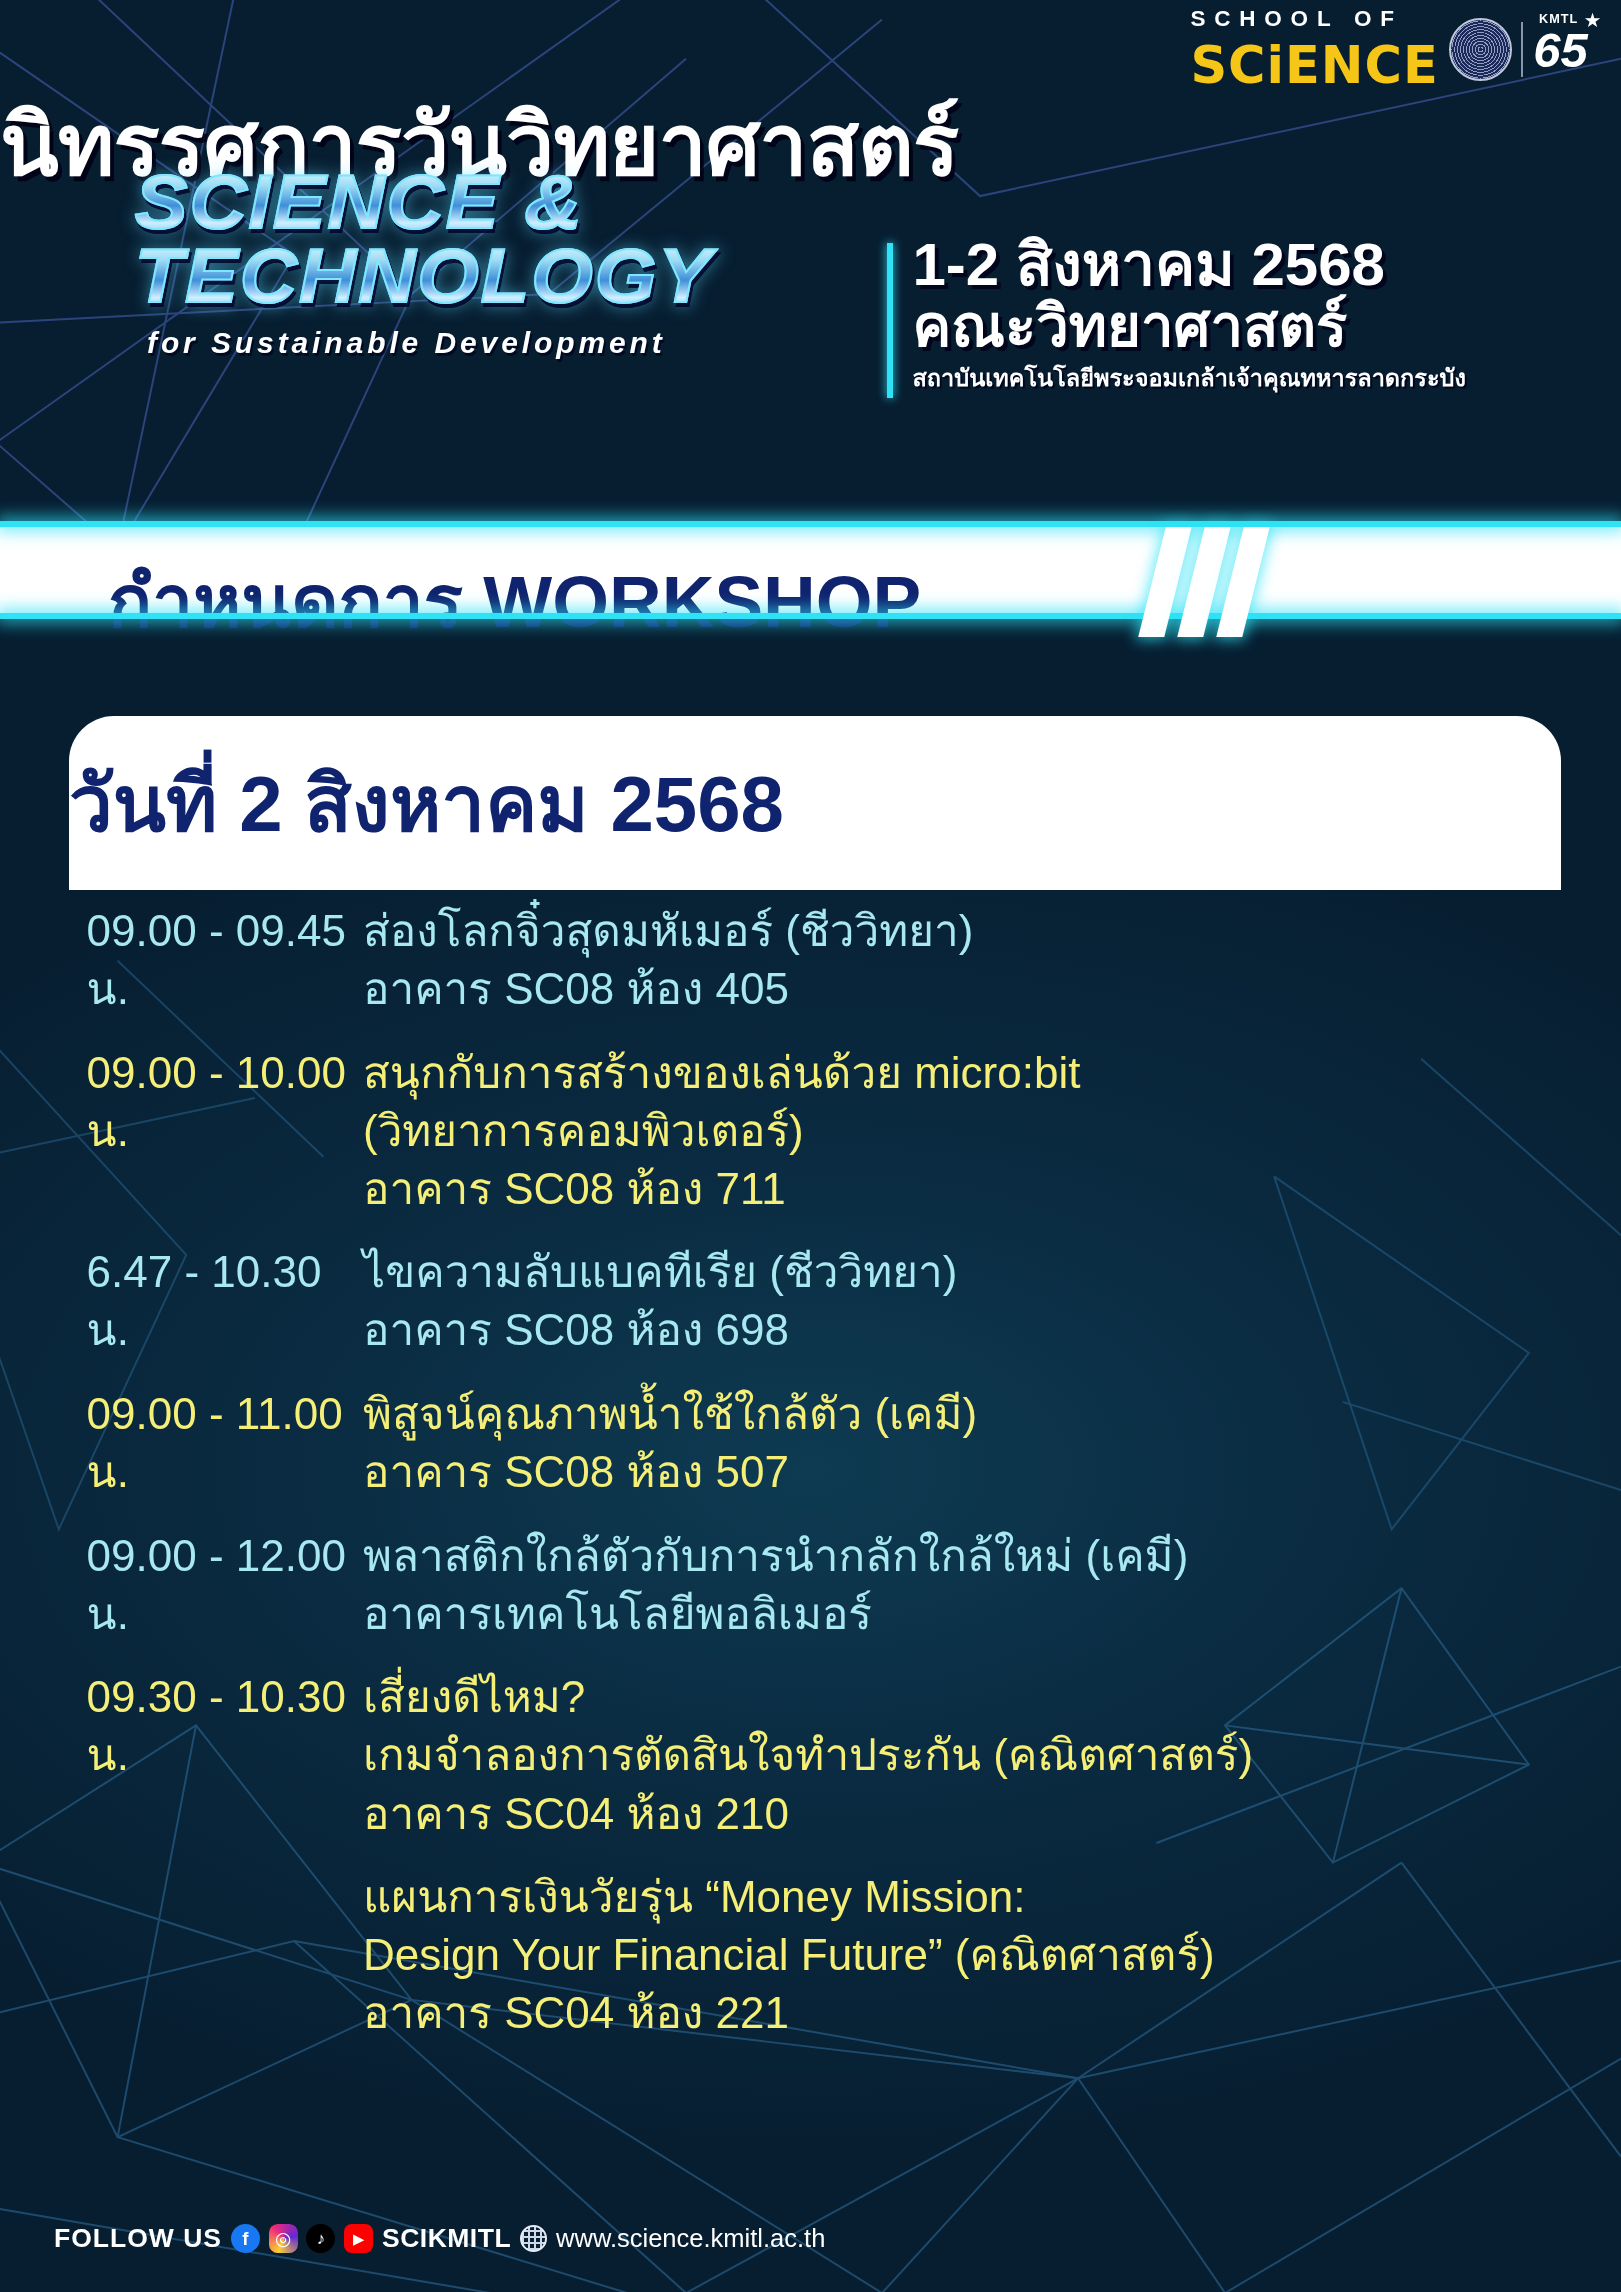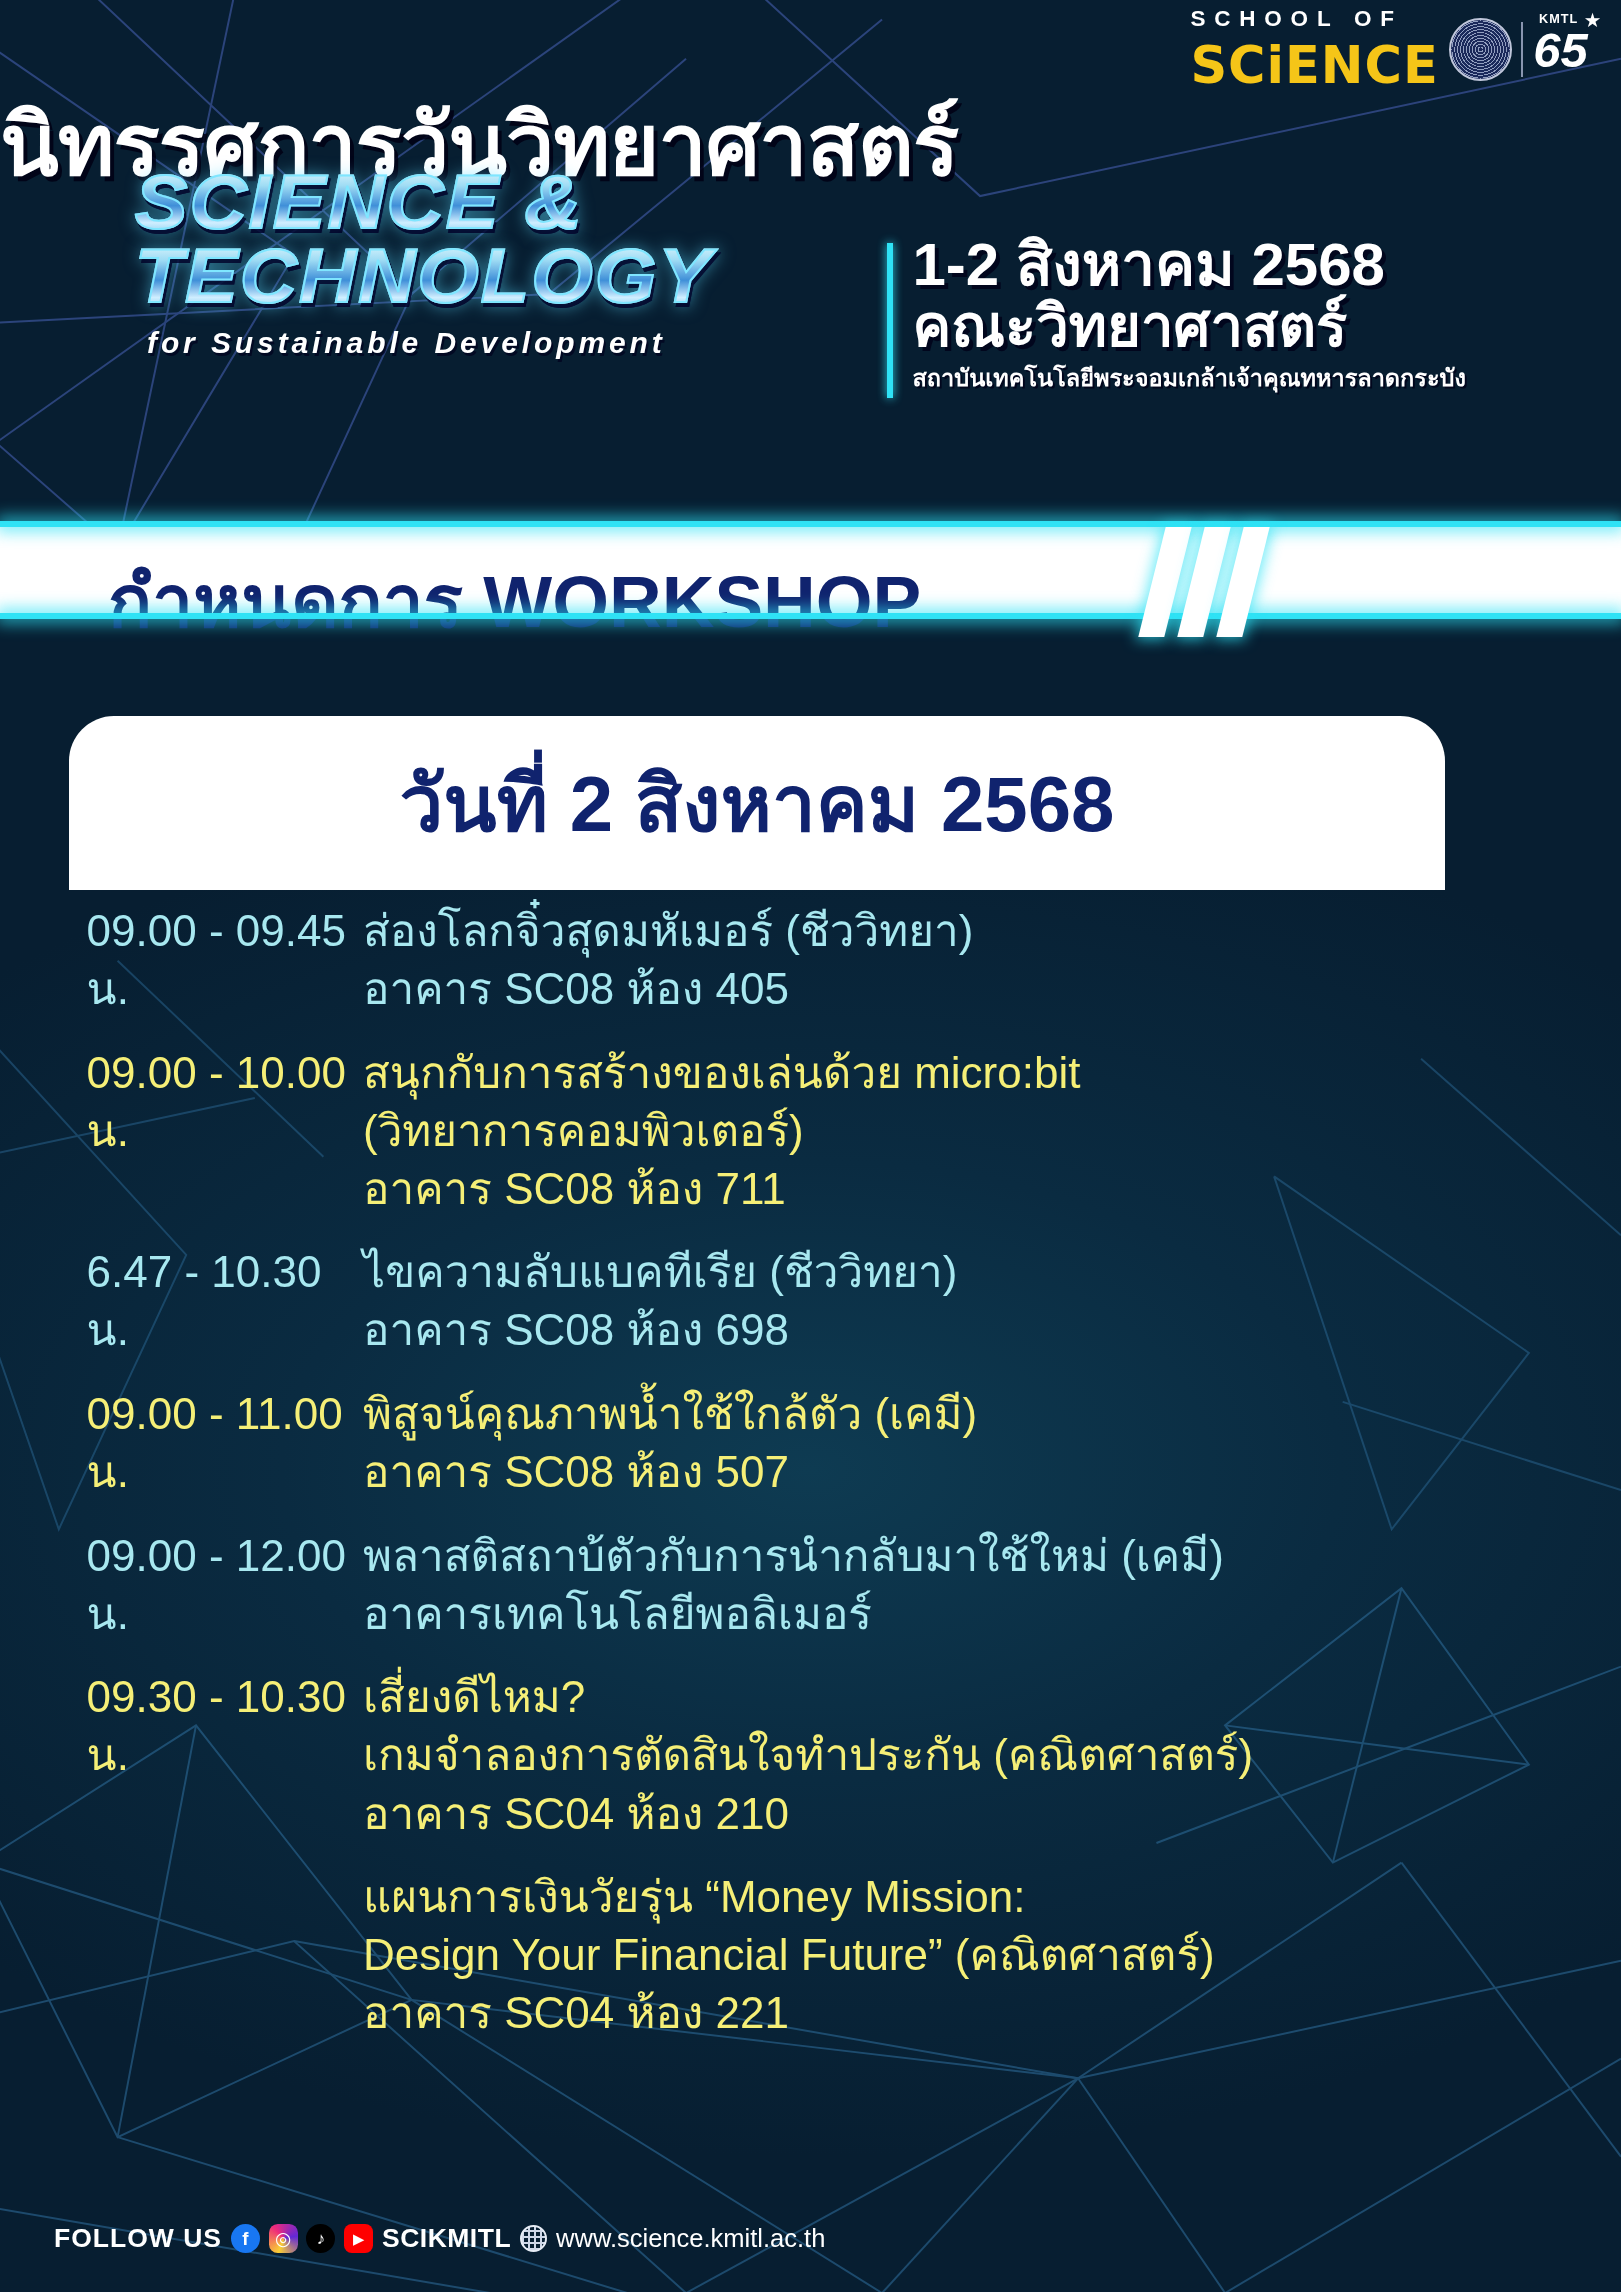--- a/index.html
+++ b/index.html
@@ -55,22 +55,22 @@
   .wsband{position:absolute;left:0;top:527px;width:1621px;height:86px;background:#ffffff;}
   .wsband:before,.wsband:after{content:"";position:absolute;left:0;width:100%;height:5.9px;background:#2fe2f5;
     box-shadow:0 0 15.7px 3.9px rgba(47,226,245,.75);}
   .wsband:before{top:-5.9px;} .wsband:after{bottom:-5.9px;}
   .wstext{position:absolute;left:108px;top:15.7px;color:#10236e;font-size:73px;font-weight:800;letter-spacing:0px;}
   .slashes{position:absolute;left:1152px;top:527px;height:110px;display:flex;gap:13.7px;}
   .slash{width:25.5px;height:110px;background:#ffffff;transform:skewX(-14deg);
          box-shadow:0 0 13.7px 2.9px rgba(47,226,245,.7);}
 
   
-  .datecard{position:absolute;left:69px;top:716px;width:1376px;height:174px;background:#ffffff;
-    border-radius:45px 45px 0 0;display:flex;align-items:center;justify-content:center;}
+  .datecard{position:absolute;left:69px;top:716px;width:1492px;height:174px;background:#ffffff;
+    border-radius:45px 45px 0 0;display:flex;align-items:center;}
   .datecard span{color:#10236e;font-size:78px;font-weight:800;}
 
   
   .sched{position:absolute;left:69px;top:902px;width:1500px;}
   .row{display:flex;margin-bottom:25.5px;}
   .time{width:294px;flex:0 0 294px;font-size:44px;font-weight:400;line-height:1.32;padding-left:17.6px;}
   .detail{flex:1;font-size:44px;font-weight:400;line-height:1.32;}
   .detail div{white-space:nowrap;}
   .c-cyan{color:#a8e8f0;}
   .c-yellow{color:#f5ef77;}
@@ -206,21 +206,21 @@
       <div class="row">
         <div class="time c-yellow">09.00 - 11.00 น.</div>
         <div class="detail c-yellow">
           <div>พิสูจน์คุณภาพน้ำใช้ใกล้ตัว (เคมี)</div>
           <div>อาคาร SC08 ห้อง 507</div>
         </div>
       </div>
       <div class="row">
         <div class="time c-cyan">09.00 - 12.00 น.</div>
         <div class="detail c-cyan">
-          <div>พลาสติสถาบ้ตัวกับการนำกลับมาใช้ใหม่ (เคมี)</div>
+          <div>พลาสติกใกล้ตัวกับการนำกลักใกล้ใหม่ (เคมี)</div>
           <div>อาคารเทคโนโลยีพอลิเมอร์</div>
         </div>
       </div>
       <div class="row">
         <div class="time c-yellow">09.30 - 10.30 น.</div>
         <div class="detail c-yellow">
           <div>เสี่ยงดีไหม?</div>
           <div>เกมจำลองการตัดสินใจทำประกัน (คณิตศาสตร์)</div>
           <div>อาคาร SC04 ห้อง 210</div>
         </div>

